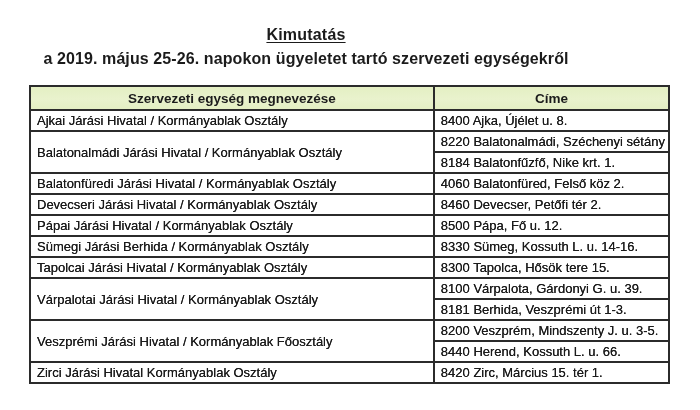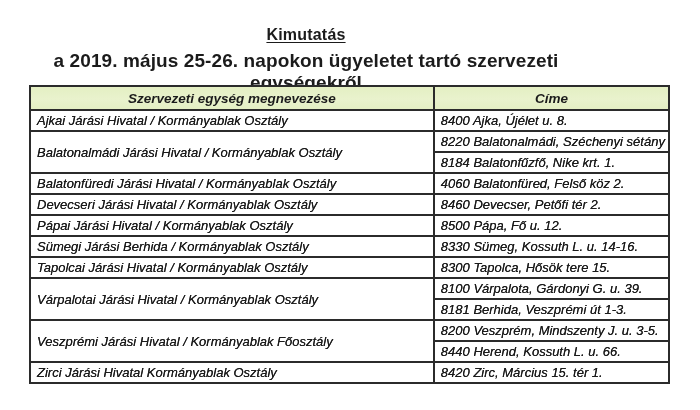--- a/index.html
+++ b/index.html
@@ -23,37 +23,36 @@
   .title-block{text-align:center;}
   .doc-title{
     font-size:16px;
     font-weight:bold;
     text-decoration:underline;
     text-underline-offset:2px;
     letter-spacing:.2px;
   }
   .doc-subtitle{
     margin-top:6px;
-    font-size:19px;
+    font-size:16px;
     font-weight:bold;
     letter-spacing:.1px;
   }
   table.duty{
     position:absolute;
     left:29px;top:85px;
     width:641px;
     border-collapse:collapse;
     table-layout:fixed;
   }
   table.duty th, table.duty td{
     border:2px solid var(--border);
     vertical-align:middle;
     overflow:hidden;
     white-space:nowrap;
-    font-style:italic;
   }
   table.duty th{
     background:linear-gradient(180deg, var(--header-bg) 0%, #e9f2cd 55%, var(--header-bg) 100%);
     height:24px;
     font-size:13.5px;
     font-weight:bold;
   }
   table.duty td{
     height:21px;
     font-size:13px;

